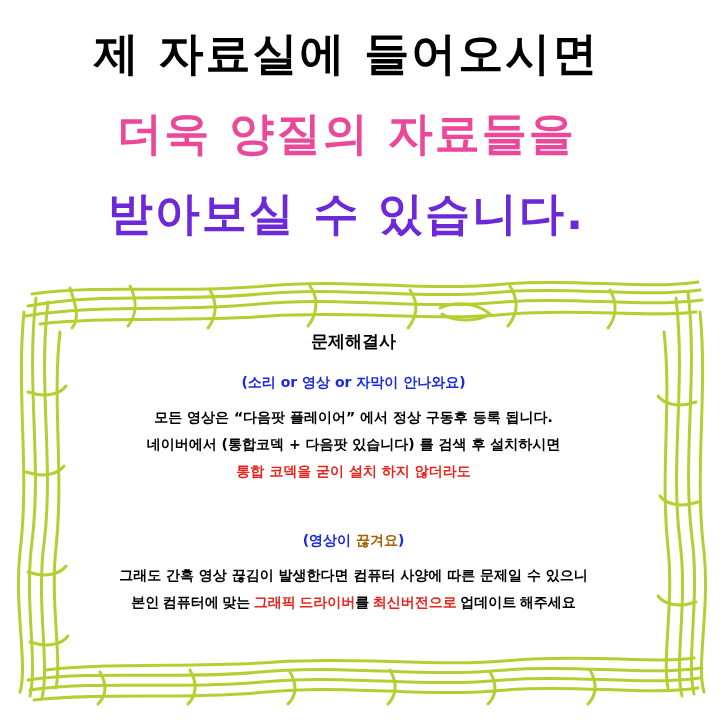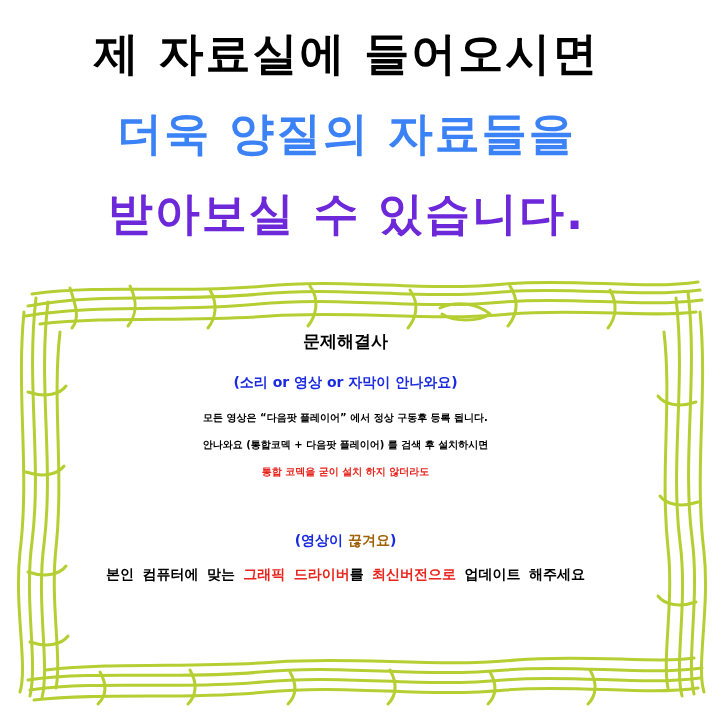--- a/index.html
+++ b/index.html
@@ -30,39 +30,39 @@
   }
   .headline-line {
     font-family: "DejaVu Sans", sans-serif;
     font-size: 45px;
     font-weight: 700;
     letter-spacing: 2px;
     line-height: 80px;
     white-space: nowrap;
   }
   .headline-line.l1 { color: #000000; }
-  .headline-line.l2 { color: #3b82f6; }
+  .headline-line.l2 { color: #ec4899; }
   .headline-line.l3 { color: #6d28d9; }
 
   
   .frame {
     position: absolute;
     left: 10px;
     top: 272px;
     width: 703px;
     height: 438px;
   }
   .frame svg {
     display: block;
   }
 
   
   .note {
     position: absolute;
-    left: 24px;
+    left: 32px;
     top: 330px;
     width: 643px;
     text-align: center;
   }
   .note-title {
     font-family: "DejaVu Sans", sans-serif;
     font-size: 17px;
     font-weight: 700;
     color: #000000;
     margin-bottom: 18px;
@@ -70,33 +70,33 @@
   .note-sub {
     font-family: "DejaVu Sans", sans-serif;
     font-size: 14px;
     font-weight: 700;
     color: #1a2ae0;
     margin-bottom: 12px;
     margin-top: 21px;
   }
   .note-p {
     font-family: "DejaVu Sans", sans-serif;
-    font-size: 10px;
+    font-size: 14px;
     font-weight: 700;
     color: #000000;
     line-height: 27px;
   }
   .note-p.red {
     color: #e8241c;
   }
   .note-gap {
     height: 26px;
   }
   .mixed {
-    font-family: Liberation Mono, monospace;
+    font-family: Liberation Serif, serif;
     font-size: 14px;
     font-weight: 700;
     color: #000000;
     line-height: 27px;
   }
   .mixed .hl {
     color: #e8241c;
   }
 </style>
 </head>
@@ -158,23 +158,24 @@
       </g>
     </svg>
   </div>
 
   <div class="note">
     <div class="note-title">문제해결사</div>
 
     <div class="note-sub">(소리 or 영상 or 자막이 안나와요)</div>
 
     <div class="note-p">모든 영상은 “다음팟 플레이어” 에서 정상 구동후 등록 됩니다.</div>
-    <div class="note-p">안나와요 (통합코덱 + 다음팟 플레이어) 를 검색 후 설치하시면</div>
+    <div class="note-p">네이버에서 (통합코덱 + 다음팟 있습니다) 를 검색 후 설치하시면</div>
     <div class="note-p red">통합 코덱을 굳이 설치 하지 않더라도</div>
 
     <div class="note-gap"></div>
 
     <div class="note-sub"><span>(영상이 </span><span style="color:#a16207">끊겨요</span><span>)</span></div>
 
+    <div class="note-p">그래도 간혹 영상 끊김이 발생한다면 컴퓨터 사양에 따른 문제일 수 있으니</div>
     <div class="mixed"><span>본인 컴퓨터에 맞는 </span><span class="hl">그래픽 드라이버</span><span>를 </span><span class="hl">최신버전으로</span><span> 업데이트 해주세요</span></div>
   </div>
 
 </div>
 
 </body></html>

